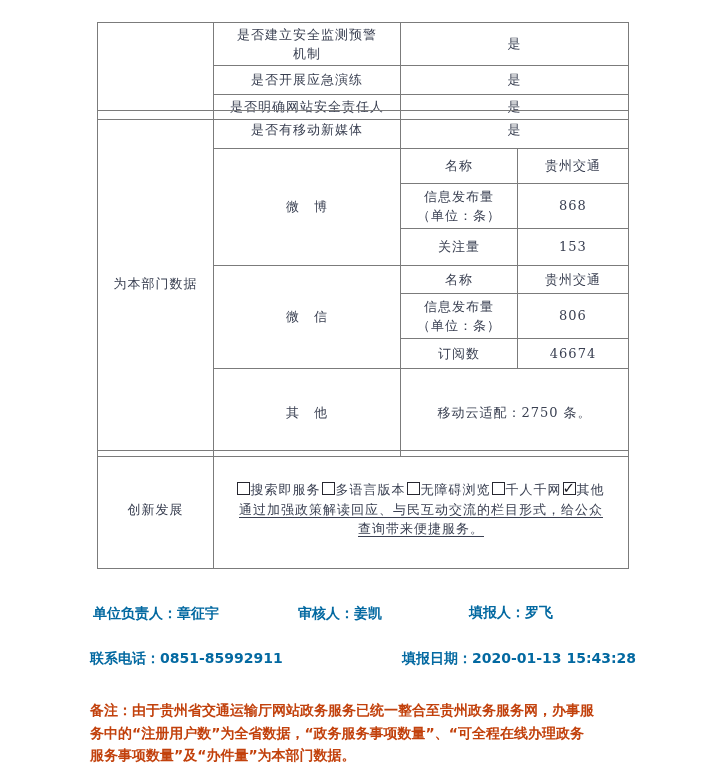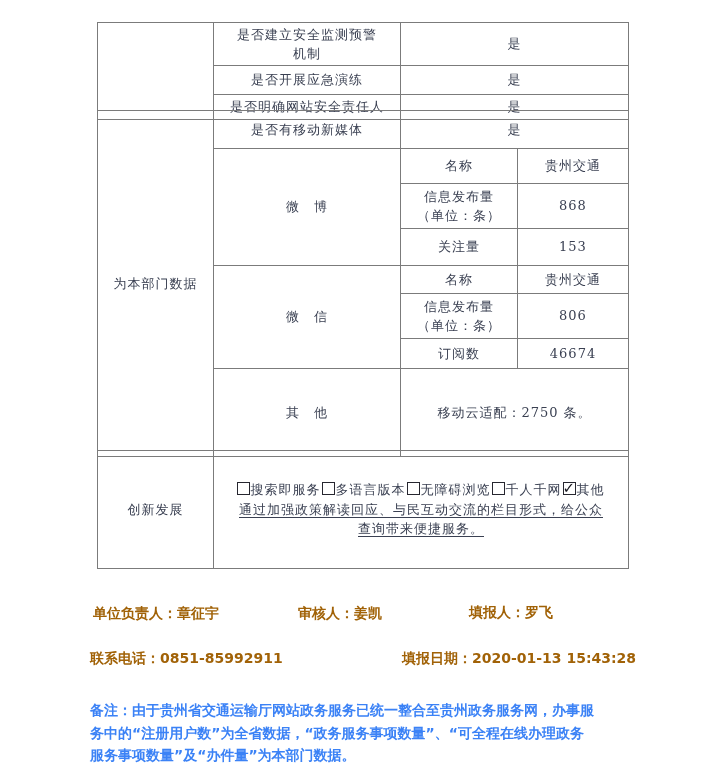--- a/index.html
+++ b/index.html
@@ -38,26 +38,26 @@
   }
   .desc{
     text-decoration:underline;
     text-underline-offset:3px;
     font-family:Liberation Serif, serif;
   }
   
   .foot{
     position:absolute;white-space:nowrap;
     font-family:"DejaVu Sans","Liberation Sans",sans-serif;
-    font-weight:bold;font-size:14px;color:#a16207;
+    font-weight:bold;font-size:14px;color:#0369a1;
   }
   .remarks{
     position:absolute;left:90px;top:699px;width:545px;
     font-family:"DejaVu Sans","Liberation Sans",sans-serif;
-    font-weight:bold;font-size:14px;color:#3b82f6;
+    font-weight:bold;font-size:14px;color:#c2410c;
     line-height:22.5px;white-space:pre-line;
   }
 </style>
 </head>
 <body>
 
 <table class="tbl" style="left:97px;top:10px;width:531px;margin-top:12px;">
   <colgroup>
       <col style="width:116px">
       <col style="width:187px">

